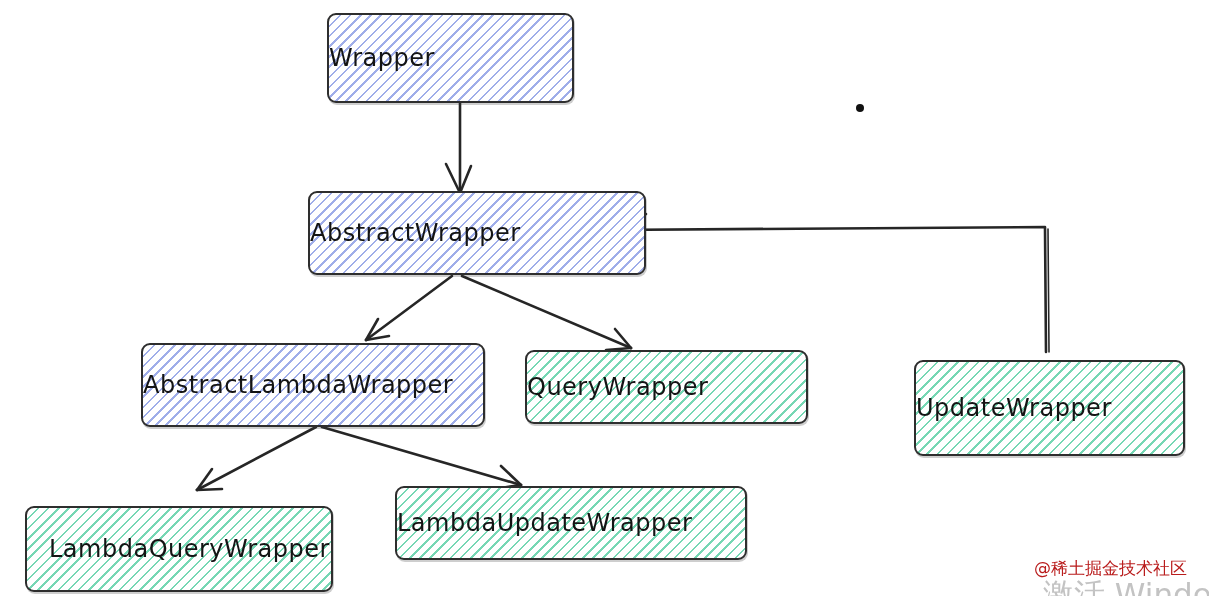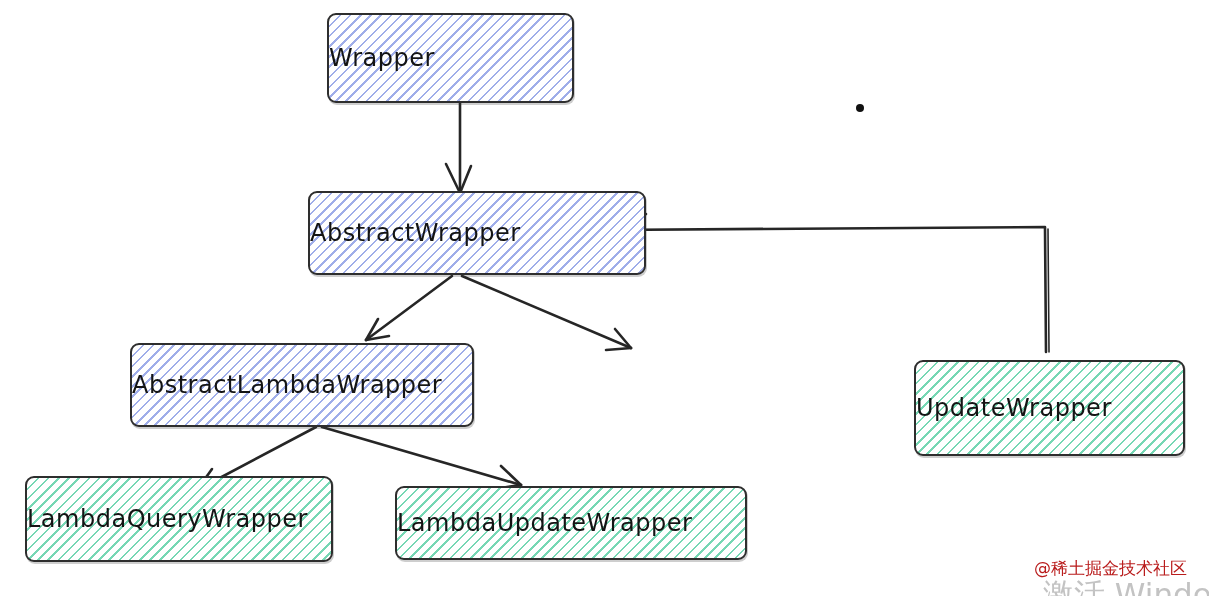--- a/index.html
+++ b/index.html
@@ -31,24 +31,24 @@
   }
   .node.green{
     background:
       repeating-linear-gradient(135deg,
         rgba(111,213,176,0.95) 0px, rgba(111,213,176,0.95) 1.8px,
         rgba(255,255,255,0) 1.8px, rgba(255,255,255,0) 7.2px),
       #ffffff;
   }
   #node-wrapper              {left:327px; top:13px;  width:247px; height:90px;}
   #node-abstract-wrapper     {left:308px; top:191px; width:338px; height:84px;}
-  #node-abstract-lambda      {left:130px; top:343px; width:344px; height:84px;}
+  #node-abstract-lambda      {left:141px; top:343px; width:344px; height:84px;}
   #node-query-wrapper        {left:525px; top:350px; width:283px; height:74px;}
   #node-update-wrapper       {left:914px; top:352px; width:271px; height:96px;margin-top:8px;}
-  #node-lambda-query         {left:25px;  top:476px; width:308px; height:86px;}
+  #node-lambda-query         {left:25px;  top:506px; width:308px; height:86px;padding-left:22px;}
   #node-lambda-update        {left:395px; top:486px; width:352px; height:74px;}
 
   #arrow-layer{
     position:absolute;left:0;top:0;width:1209px;height:596px;
     pointer-events:none;
   }
   #arrow-layer path{
     stroke:#262626;stroke-width:2.6px;fill:none;
     stroke-linecap:round;stroke-linejoin:round;
   }
@@ -117,20 +117,23 @@
   </div>
 
   <div class="node blue" id="node-abstract-wrapper">
     <span>AbstractWrapper</span>
   </div>
 
   <div class="node blue" id="node-abstract-lambda">
     <span>AbstractLambdaWrapper</span>
   </div>
 
+  <div class="node green" id="node-query-wrapper">
+    <span>QueryWrapper</span>
+  </div>
 
   <div class="node green" id="node-update-wrapper">
     <span>UpdateWrapper</span>
   </div>
 
   <div class="node green" id="node-lambda-query">
     <span>LambdaQueryWrapper</span>
   </div>
 
   <div class="node green" id="node-lambda-update">

